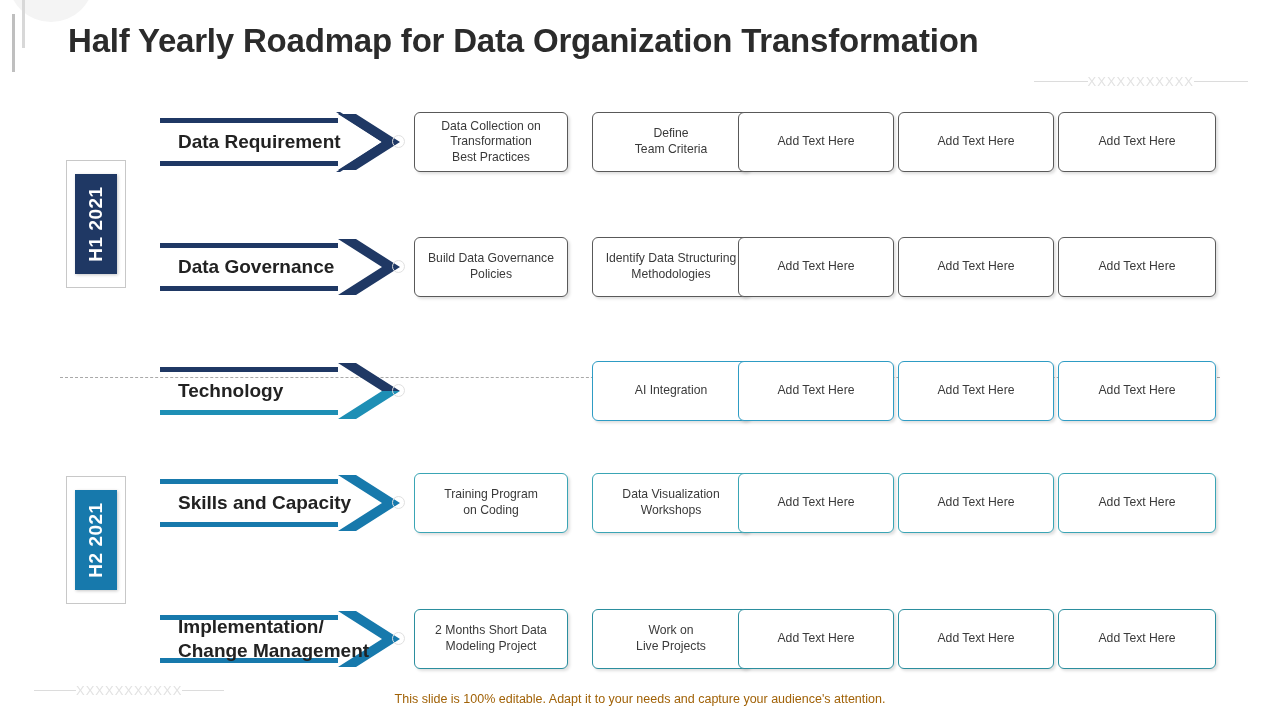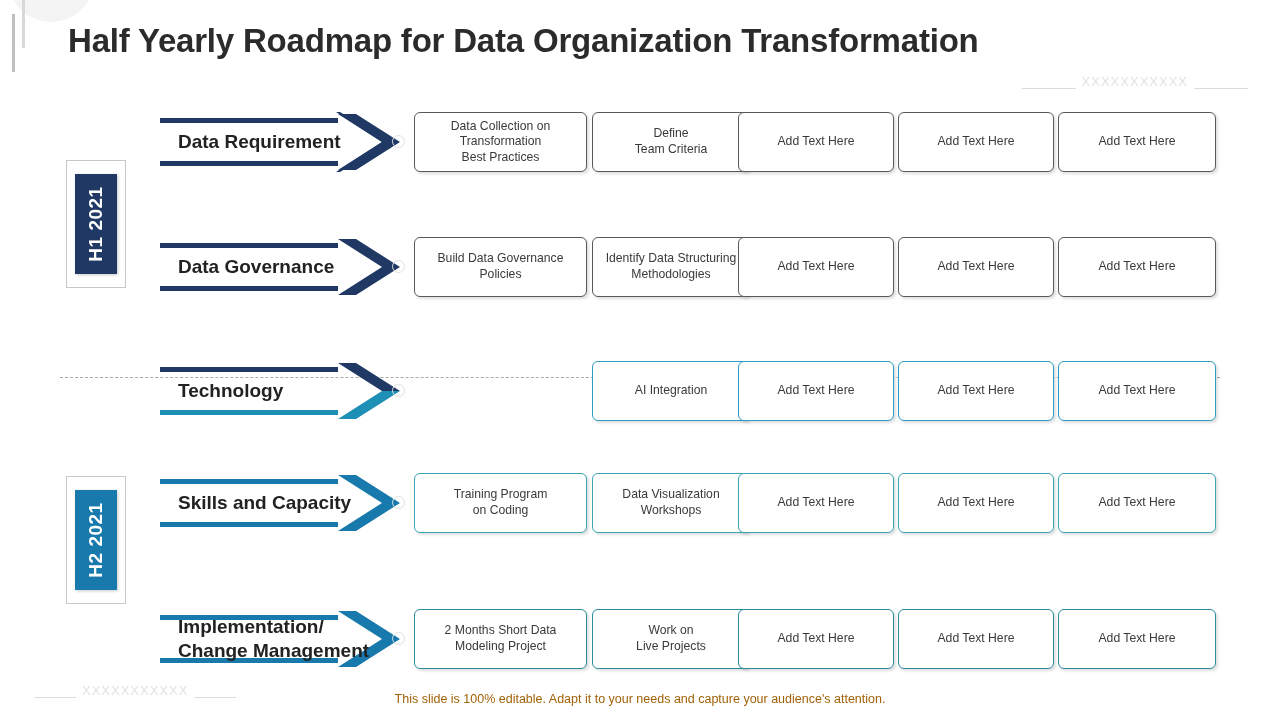--- a/index.html
+++ b/index.html
@@ -37,22 +37,21 @@
     font-weight: bold;
     color: #2b2b2b;
     letter-spacing: -0.2px;
     white-space: nowrap;
   }
 
   
   .xstrip {
     position: absolute;
     display: flex;
-    align-items: flex-end;
-    gap: 6px;
+    align-items: center;
     color: #e2e2e2;
     font-size: 13px;
     letter-spacing: 1px;
     font-family: "Liberation Sans", sans-serif;
     white-space: nowrap;
   }
   .xstrip .rule { display:block; height: 1px; background: #dcdcdc; }
   #xstrip-top { right: 32px; top: 74px; }
   #xstrip-top .rule { width: 54px; }
   #xstrip-bottom { left: 34px; bottom: 22px; }
@@ -152,21 +151,21 @@
     display: flex; align-items: center; justify-content: center;
     text-align: center;
     font-size: 12.2px;
     color: #3a3a3a;
     line-height: 1.28;
     white-space: pre-line;
     padding: 0 6px;
     box-shadow: 2px 2px 3px rgba(0,0,0,.13);
     z-index: 3;
   }
-  .card.c0 { left: 0px;   width: 173px; }
+  .card.c0 { left: 0px;   width: 154px; }
   .card.c1 { left: 178px; width: 158px; }
   .card.c2 { left: 324px; width: 156px; }
   .card.c3 { left: 484px; width: 156px; }
   .card.c4 { left: 644px; width: 158px; }
 
   
   .row.accent-teal .card { border-color: #2e9cc4; }
   .row.accent-teal2 .card { border-color: #3aa5b5; }
   .row.accent-teal3 .card { border-color: #2b8e9e; }
 

